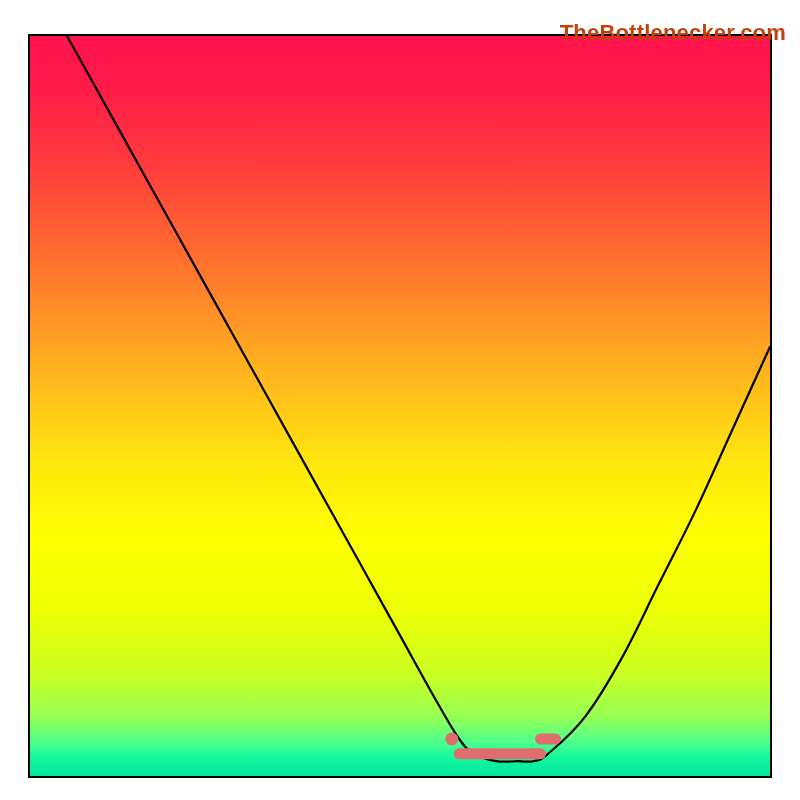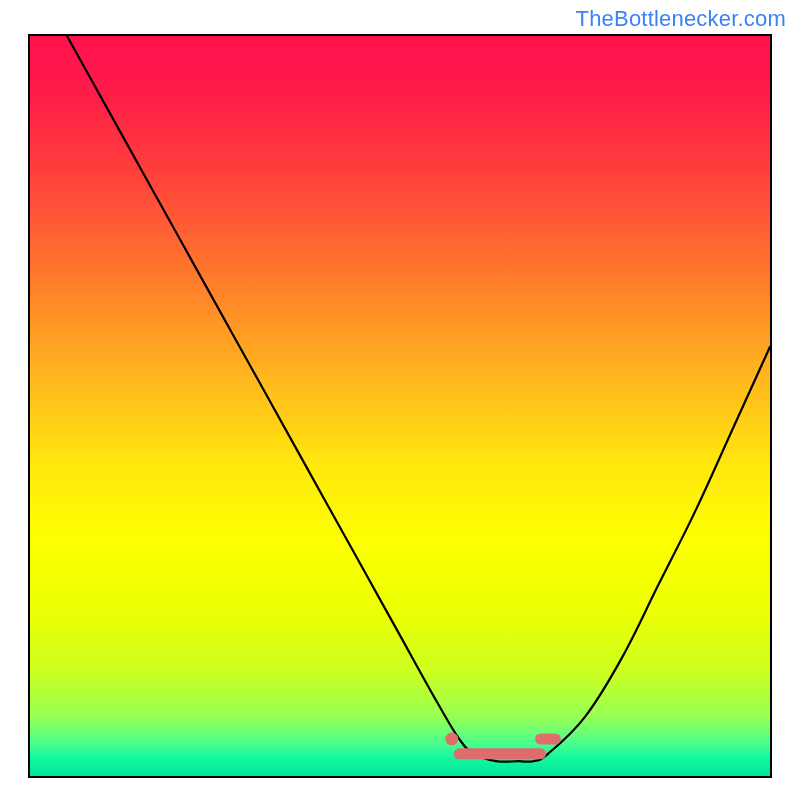--- a/index.html
+++ b/index.html
@@ -6,25 +6,25 @@
   body {
     width: 800px;
     height: 800px;
     background: #ffffff;
     font-family: Arial, sans-serif;
     position: relative;
     overflow: hidden;
   }
   .attribution {
     position: absolute;
-    top: 6px;
+    top: 20px;
     right: 14px;
     font-size: 22px;
-    font-weight: normal;
-    color: #3b82f6;
+    font-weight: bold;
+    color: #c2410c;
     z-index: 20;
     letter-spacing: 0.2px;
   }
   .plot-frame {
     position: absolute;
     top: 34px;
     left: 28px;
     width: 744px;
     height: 744px;
     border: 2px solid #000000;

